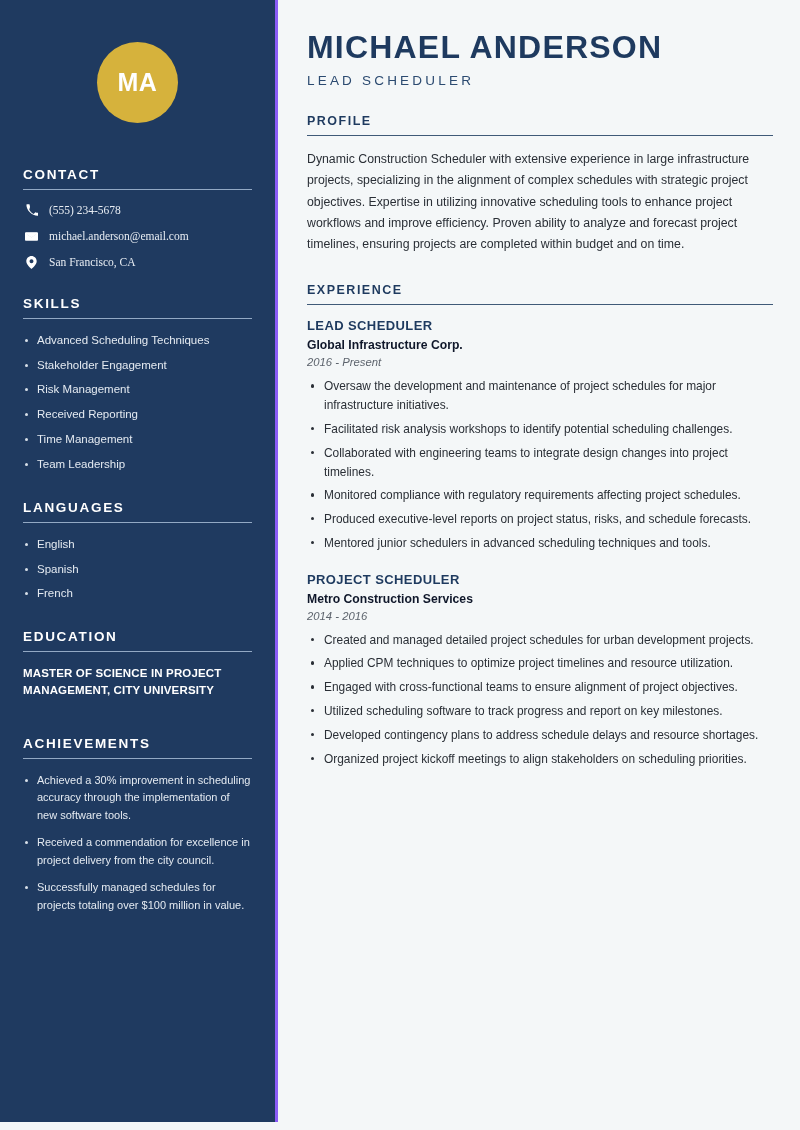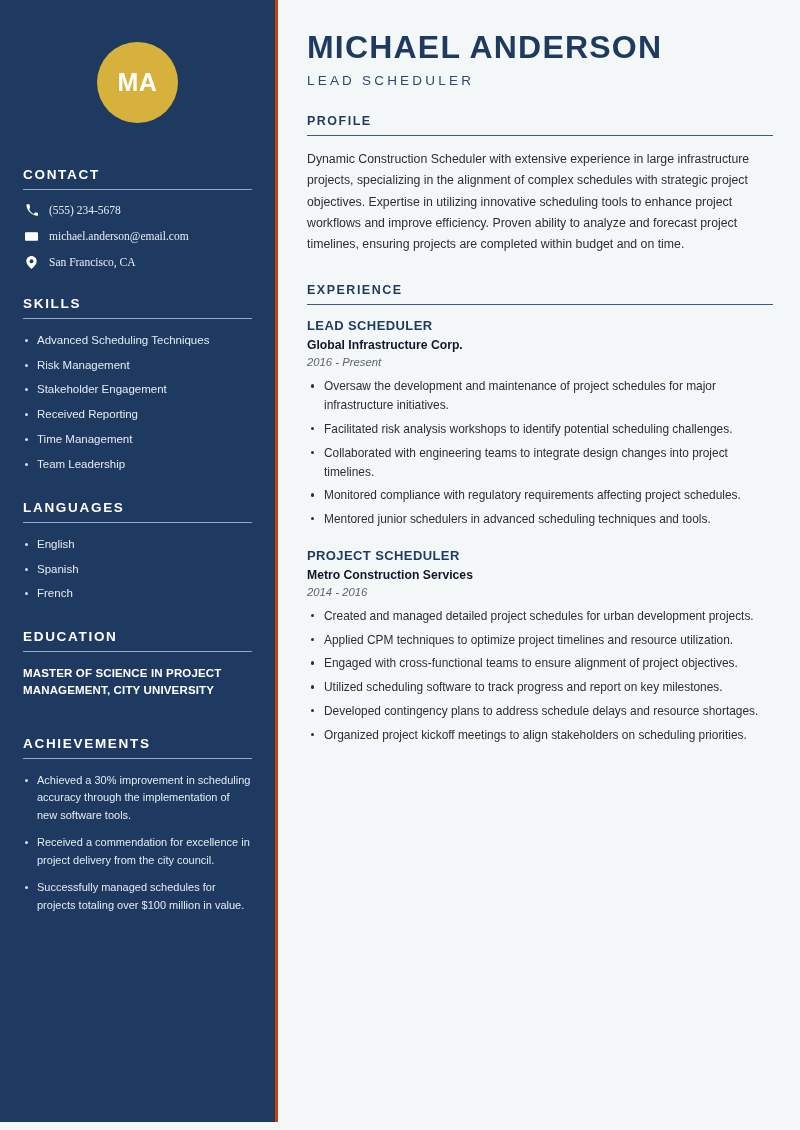--- a/index.html
+++ b/index.html
@@ -23,21 +23,21 @@
     background: #f4f7f8;
   }
 
   
   .sidebar {
     width: 278px;
     flex: 0 0 278px;
     background: #1f3a60;
     color: #ffffff;
     padding: 0 23px;
-    border-right: 3px solid #c2410c;
+    border-right: 3px solid #8b5cf6;
     height: 1122px;
   }
 
   .avatar-wrap {
     display: flex;
     justify-content: center;
     padding-top: 42px;
     padding-bottom: 44px;
   }
 
@@ -260,22 +260,22 @@
           <span>San Francisco, CA</span>
         </li>
       </ul>
     </section>
 
     <section class="side-section">
       <div class="side-heading">SKILLS</div>
       <div class="side-rule"></div>
       <ul class="side-ul">
         <li class="side-li">Advanced Scheduling Techniques</li>
+        <li class="side-li">Stakeholder Engagement</li>
         <li class="side-li">Risk Management</li>
-        <li class="side-li">Stakeholder Engagement</li>
         <li class="side-li">Received Reporting</li>
         <li class="side-li">Time Management</li>
         <li class="side-li">Team Leadership</li>
       </ul>
     </section>
 
     <section class="side-section">
       <div class="side-heading">LANGUAGES</div>
       <div class="side-rule"></div>
       <ul class="side-ul">
@@ -320,20 +320,21 @@
 
       <div class="job">
         <div class="job-title">LEAD SCHEDULER</div>
         <div class="job-company">Global Infrastructure Corp.</div>
         <div class="job-dates">2016 - Present</div>
         <ul class="job-ul">
           <li class="job-li">Oversaw the development and maintenance of project schedules for major infrastructure initiatives.</li>
           <li class="job-li">Facilitated risk analysis workshops to identify potential scheduling challenges.</li>
           <li class="job-li">Collaborated with engineering teams to integrate design changes into project timelines.</li>
           <li class="job-li">Monitored compliance with regulatory requirements affecting project schedules.</li>
+          <li class="job-li">Produced executive-level reports on project status, risks, and schedule forecasts.</li>
           <li class="job-li">Mentored junior schedulers in advanced scheduling techniques and tools.</li>
         </ul>
       </div>
 
       <div class="job">
         <div class="job-title">PROJECT SCHEDULER</div>
         <div class="job-company">Metro Construction Services</div>
         <div class="job-dates">2014 - 2016</div>
         <ul class="job-ul">
           <li class="job-li">Created and managed detailed project schedules for urban development projects.</li>

